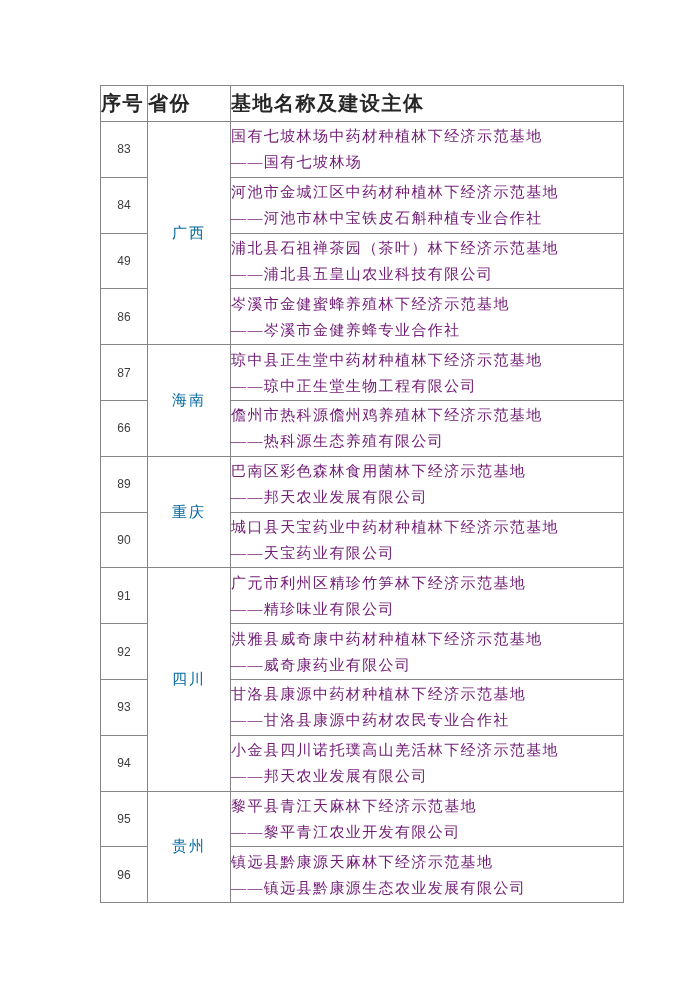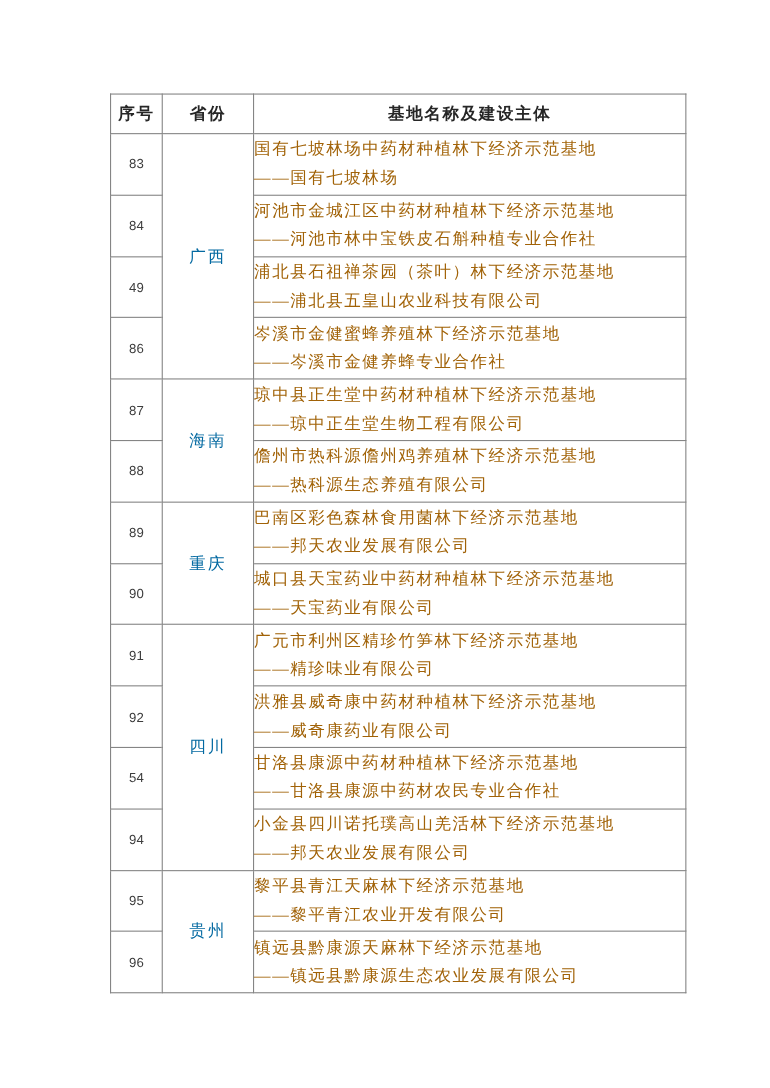--- a/index.html
+++ b/index.html
@@ -32,44 +32,44 @@
     border: 1px solid #858585;
     padding: 0;
     background: #ffffff;
   }
   thead tr { height: 36px; }
   tbody tr { height: 55.8px; }
 
   th.header-cell {
     font-family: "Liberation Sans", sans-serif;
     font-weight: bold;
-    font-size: 15px;
+    font-size: 20px;
     color: #262626;
     letter-spacing: 1.5px;
-    text-align: center;
+    text-align: left;
     vertical-align: middle;
   }
   td.no-cell {
     text-align: center;
     vertical-align: middle;
     font-size: 12px;
     color: #3d3d3d;
     font-family: "Liberation Sans", sans-serif;
   }
   td.province-cell {
     text-align: center;
     vertical-align: middle;
     font-size: 15px;
     letter-spacing: 2px;
     color: #0369a1;
   }
   td.base-cell {
     vertical-align: middle;
     font-size: 15px;
-    color: #a16207;
+    color: #701a75;
     letter-spacing: 1.4px;
     padding-left: 7px;
     padding-right: 4px;
   }
   td.base-cell .line {
     line-height: 26px;
     white-space: nowrap;
   }
 </style>
 </head>
@@ -121,21 +121,21 @@
         </tr>
         <tr>
           <td class="no-cell">87</td>
           <td class="province-cell" rowspan="2">海南</td>
           <td class="base-cell">
             <div class="line">琼中县正生堂中药材种植林下经济示范基地</div>
             <div class="line">——琼中正生堂生物工程有限公司</div>
           </td>
         </tr>
         <tr>
-          <td class="no-cell">88</td>
+          <td class="no-cell">66</td>
           <td class="base-cell">
             <div class="line">儋州市热科源儋州鸡养殖林下经济示范基地</div>
             <div class="line">——热科源生态养殖有限公司</div>
           </td>
         </tr>
         <tr>
           <td class="no-cell">89</td>
           <td class="province-cell" rowspan="2">重庆</td>
           <td class="base-cell">
             <div class="line">巴南区彩色森林食用菌林下经济示范基地</div>
@@ -158,21 +158,21 @@
           </td>
         </tr>
         <tr>
           <td class="no-cell">92</td>
           <td class="base-cell">
             <div class="line">洪雅县威奇康中药材种植林下经济示范基地</div>
             <div class="line">——威奇康药业有限公司</div>
           </td>
         </tr>
         <tr>
-          <td class="no-cell">54</td>
+          <td class="no-cell">93</td>
           <td class="base-cell">
             <div class="line">甘洛县康源中药材种植林下经济示范基地</div>
             <div class="line">——甘洛县康源中药材农民专业合作社</div>
           </td>
         </tr>
         <tr>
           <td class="no-cell">94</td>
           <td class="base-cell">
             <div class="line">小金县四川诺托璞高山羌活林下经济示范基地</div>
             <div class="line">——邦天农业发展有限公司</div>

